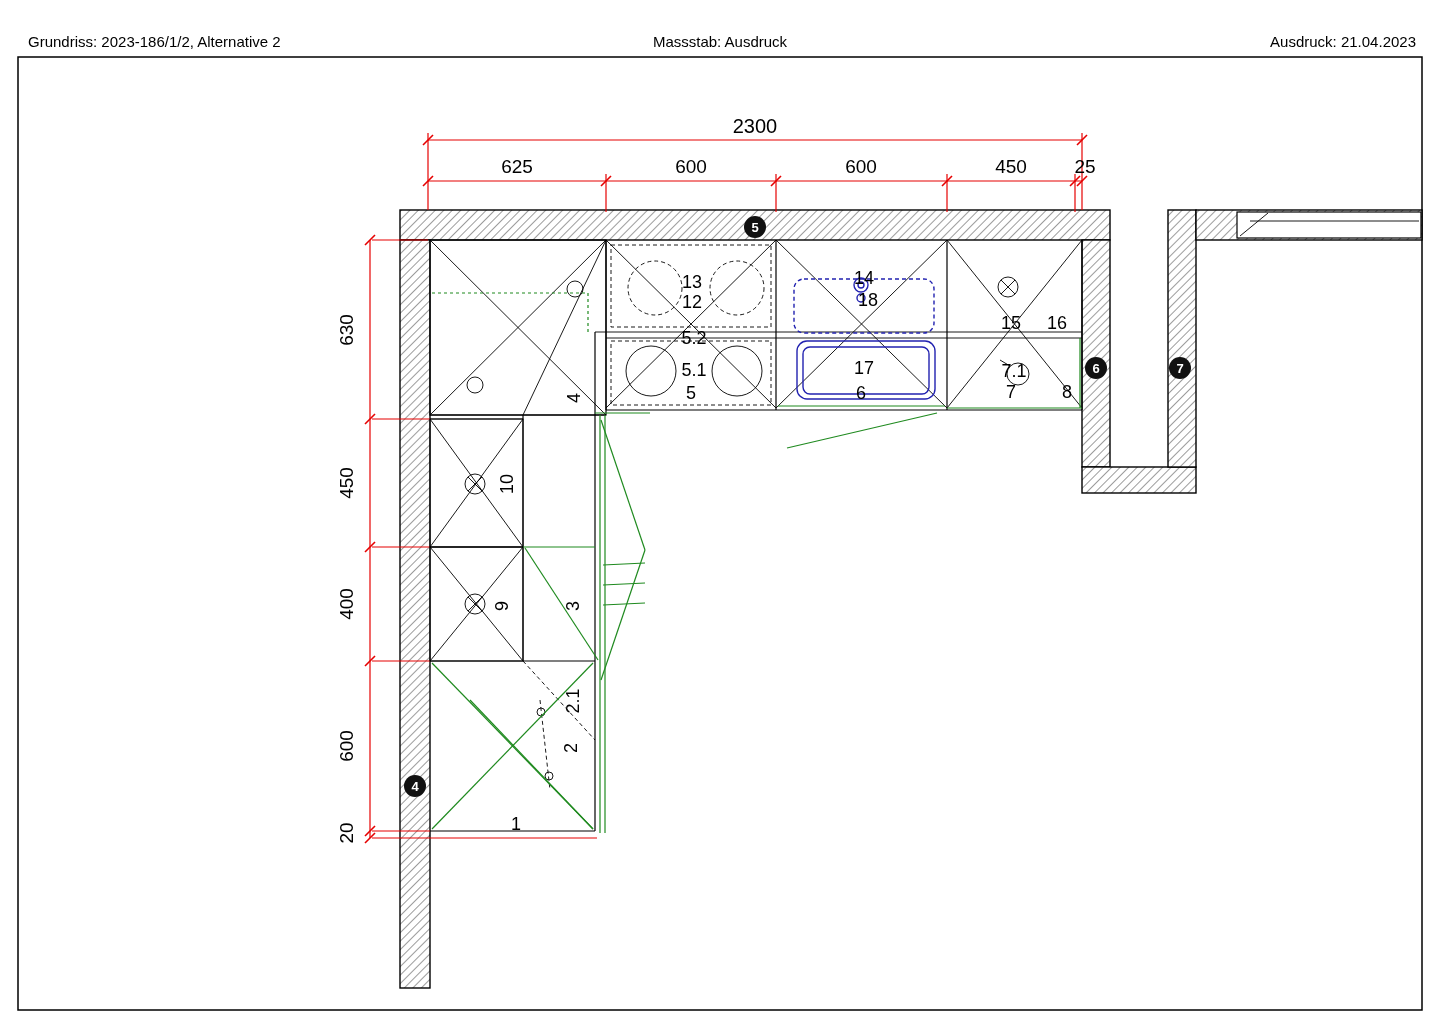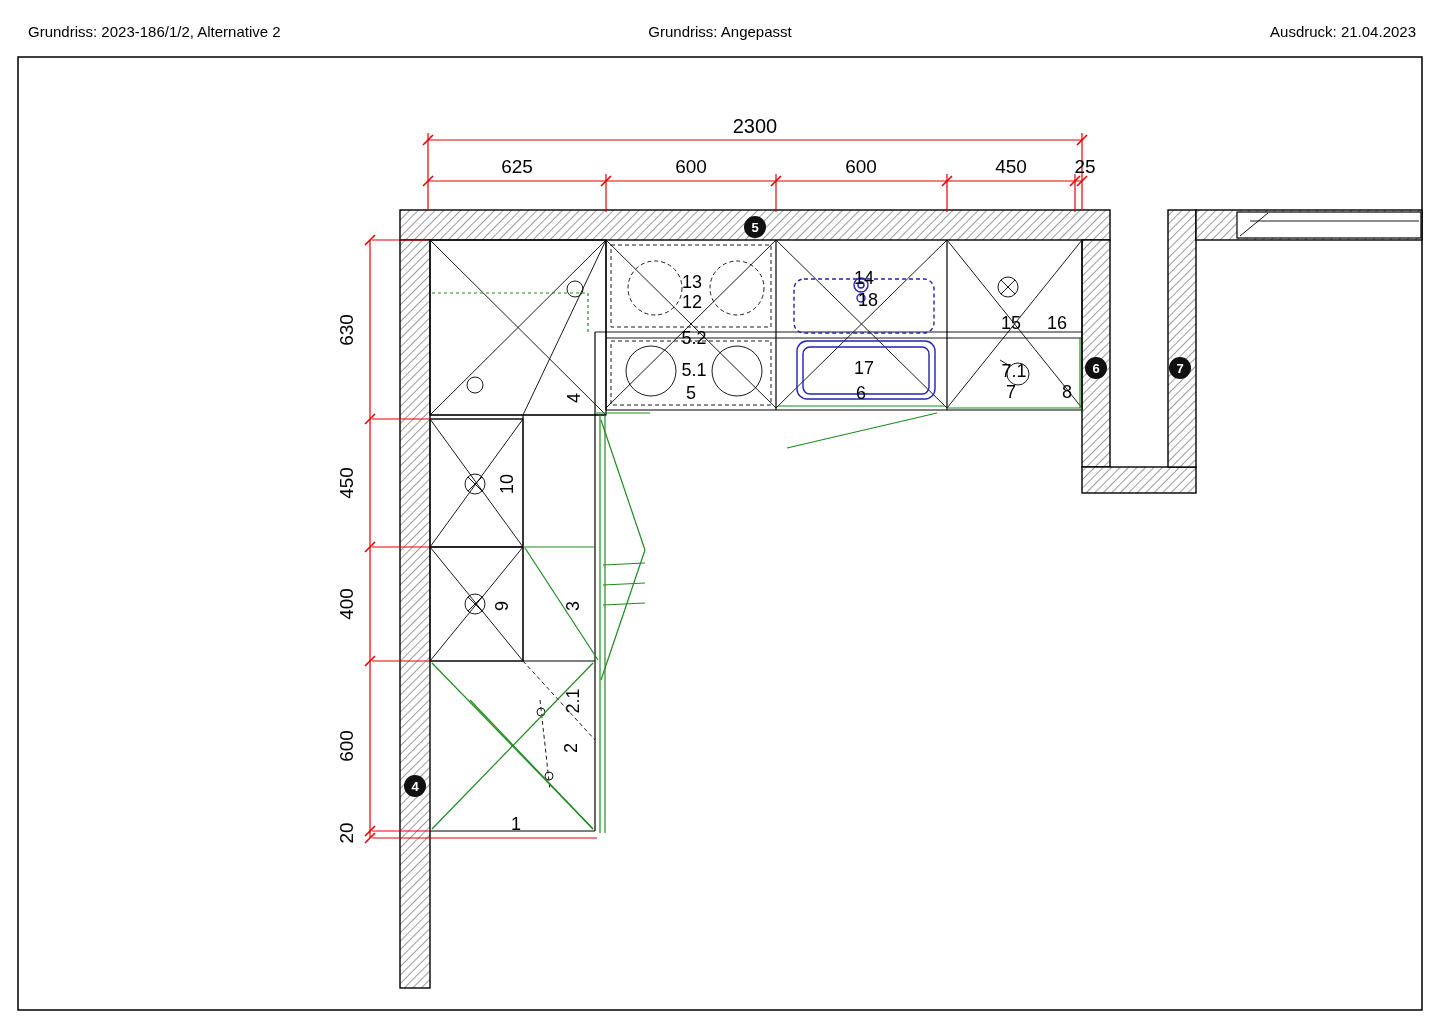--- a/index.html
+++ b/index.html
@@ -1,18 +1,18 @@
 <!DOCTYPE html>
 <html><head>
 <meta charset="utf-8">
 <style>
   html,body{margin:0;padding:0;background:#fff;}
   body{font-family:"Liberation Sans",sans-serif;}
   #page{position:relative;width:1440px;height:1019px;background:#fff;overflow:hidden;}
-  .hdr{position:absolute;top:23px;font-size:15px;color:#000;white-space:nowrap;}
+  .hdr{position:absolute;top:33px;font-size:15px;color:#000;white-space:nowrap;}
   .hdr-left{left:28px;}
   .hdr-center{left:50%;transform:translateX(-50%);}
   .hdr-right{right:24px;}
   svg{position:absolute;left:0;top:0;}
   text{font-family:"Liberation Sans",sans-serif;fill:#000;}
   .dimtxt{font-size:19px;}
   .dimtot{font-size:20px;}
   .unit{font-size:18px;}
   .callout-txt{font-size:13px;font-weight:bold;fill:#fff;}
   .blk{stroke:#000;fill:none;stroke-width:1.2;}
@@ -22,21 +22,21 @@
   .redtick{stroke:#e60000;stroke-width:1.6;}
   .grn{stroke:#1f8a1f;fill:none;stroke-width:1.2;}
   .blu{stroke:#2222b0;fill:none;stroke-width:1.4;}
 </style>
 </head>
 <body>
 
 <div id="page">
 
   <div class="hdr hdr-left">Grundriss: 2023-186/1/2, Alternative 2</div>
-  <div class="hdr hdr-center">Grundriss: Angepasst</div>
+  <div class="hdr hdr-center">Massstab: Ausdruck</div>
   <div class="hdr hdr-right">Ausdruck: 21.04.2023</div>
 
   <svg width="1440" height="1019" viewBox="0 0 1440 1019">
     <defs>
       <pattern id="hatch" width="6" height="6" patternUnits="userSpaceOnUse" patternTransform="rotate(45)">
         <rect width="6" height="6" fill="#ffffff"></rect>
         <line x1="0" y1="0" x2="0" y2="6" stroke="#3a3a3a" stroke-width="1"></line>
       </pattern>
     </defs>
 

